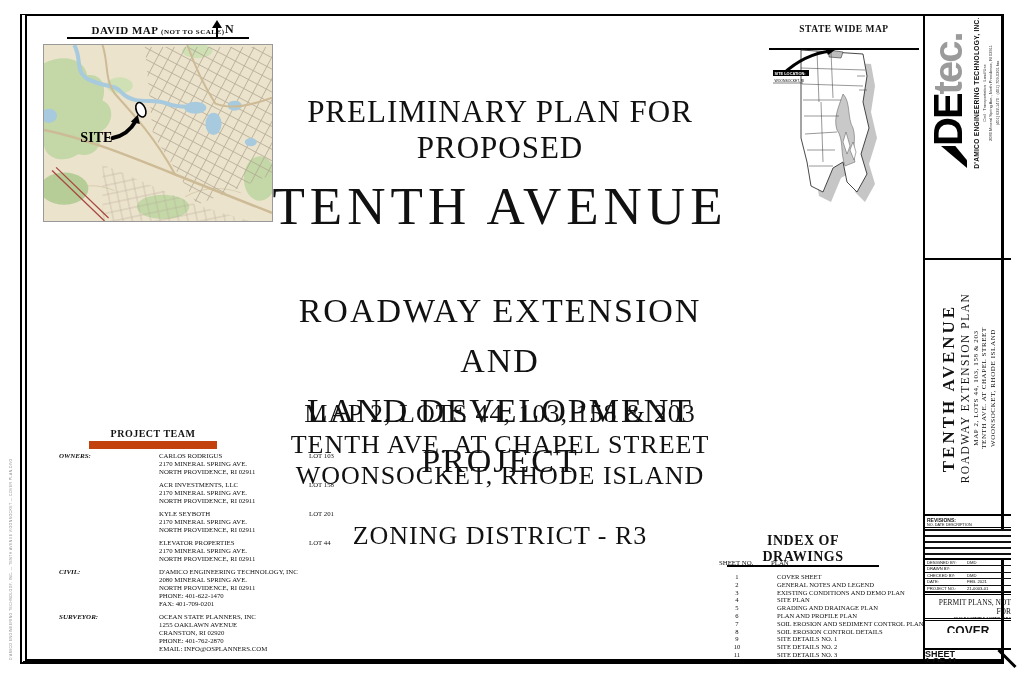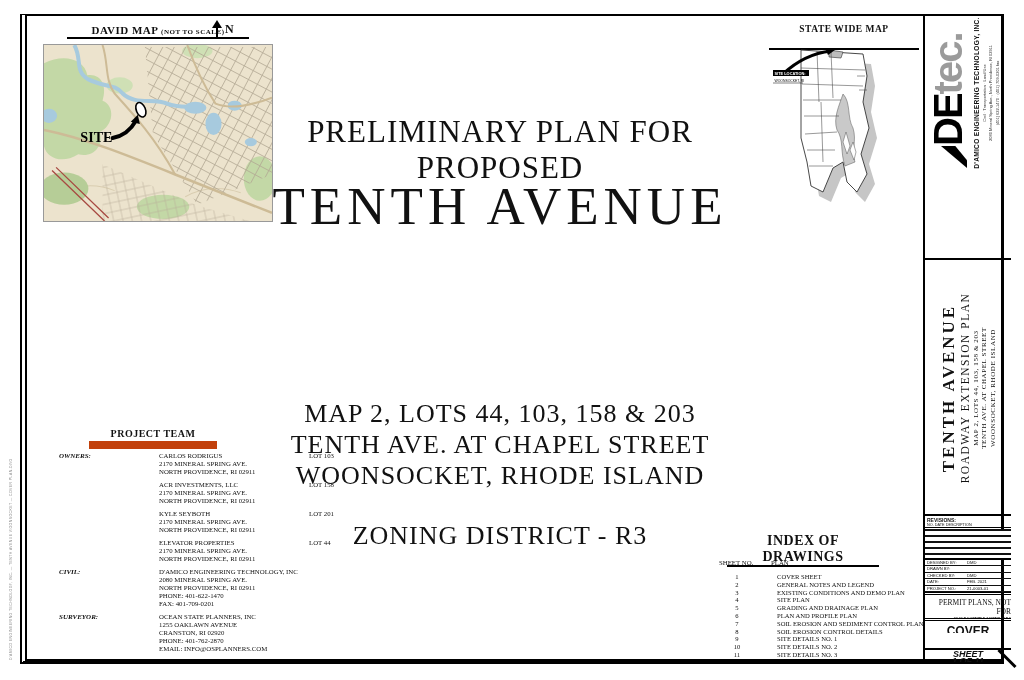--- a/index.html
+++ b/index.html
@@ -14,21 +14,21 @@
               font-size:3.5px;color:#888;letter-spacing:.4px;white-space:nowrap;font-family:"Liberation Sans",sans-serif;}
   
   .map-hdr{font-weight:bold;border-bottom:2px solid #000;text-align:center;letter-spacing:.5px;}
   #locus-hdr{left:40px;top:8px;width:182px;font-size:11px;padding-bottom:1px;}
   #locus-hdr .small{font-size:7px;font-weight:bold;}
   #north{left:182px;top:4px;width:30px;height:20px;}
   #north .n{position:absolute;left:16px;top:2px;font-size:12px;font-weight:bold;}
   #locus-map{left:16px;top:28px;width:228px;height:176px;border:1px solid #999;}
   
   .ctr{text-align:center;left:238px;width:470px;}
-  #t1{top:78px;font-size:31px;line-height:36px;letter-spacing:1px;margin-top:20px;}
+  #t1{top:78px;font-size:31px;line-height:36px;letter-spacing:1px;}
   #t2{top:160px;font-size:53px;letter-spacing:5px;}
   #t3{top:270px;font-size:34px;line-height:50px;letter-spacing:2px;}
   #t4{top:382px;font-size:26px;line-height:31px;letter-spacing:1px;}
   #t5{top:505px;font-size:26px;letter-spacing:1px;}
   
   #state-hdr{left:742px;top:8px;width:150px;font-size:9.5px;padding-bottom:14px;}
   #state-map{left:746px;top:26px;width:152px;height:164px;}
   
   #pt-hdr{left:62px;top:412px;width:128px;font-size:10px;font-weight:bold;border-bottom:8px solid #c2410c;
           text-align:center;padding-bottom:2px;letter-spacing:.5px;}
@@ -92,21 +92,21 @@
   .tiny-hd{font-family:"Liberation Sans",sans-serif;font-size:5px;font-weight:bold;padding:1px 2px 0 2px;}
   .tiny-cols{font-family:"Liberation Sans",sans-serif;font-size:3.8px;padding:0 2px;border-bottom:1px solid #000;}
   .rev-stripes{margin-top:1px;height:30px;background:repeating-linear-gradient(#111 0 2.2px,#fff 2.2px 6px);}
   .info-row{display:flex;font-family:"Liberation Sans",sans-serif;font-size:4.2px;line-height:5.4px;
             border-bottom:1px solid #111;padding:0 2px;}
   .info-row span:first-child{width:40px;}
   #sec-permit{font-size:7.5px;text-align:right;line-height:9px;padding-top:3px;border-top:3px double #000;}
   #sec-cover{font-family:"Liberation Sans",sans-serif;font-weight:bold;font-size:12px;line-height:12px;
              text-align:center;padding-top:4px;border-top:3px double #000;}
   #sec-sheet{font-family:"Liberation Sans",sans-serif;font-weight:bold;font-size:9px;line-height:7px;
-             text-align:center;padding-top:1px;font-style:italic;}
+             padding-top:1px;}
 </style>
 </head>
 <body>
 
 <div id="plot-stamp" class="rot">D'AMICO ENGINEERING TECHNOLOGY, INC. — TENTH AVENUE WOONSOCKET — COVER PLAN.DWG</div>
 
 <div id="sheet">
 
   <div id="locus-hdr" class="abs map-hdr">
     <span>DAVID MAP</span>
@@ -152,20 +152,24 @@
     <path d="M68,92 C78,90 86,84 91,75" stroke="#000" stroke-width="4" fill="none" stroke-linecap="round"></path>
     <polygon points="93,69 86,76 95,78" fill="#000"></polygon>
     <text x="36" y="96" font-size="14" font-weight="bold" font-family="Liberation Serif, serif">SITE</text>
   </svg>
 
   <div id="t1" class="abs ctr">
     <div>PRELIMINARY PLAN FOR</div>
     <div>PROPOSED</div>
   </div>
   <div id="t2" class="abs ctr">TENTH AVENUE</div>
+  <div id="t3" class="abs ctr">
+    <div>ROADWAY EXTENSION AND</div>
+    <div>LAND DEVELOPMENT PROJECT</div>
+  </div>
   <div id="t4" class="abs ctr">
     <div>MAP 2, LOTS 44, 103, 158 &amp; 203</div>
     <div>TENTH AVE. AT CHAPEL STREET</div>
     <div>WOONSOCKET, RHODE ISLAND</div>
   </div>
   <div id="t5" class="abs ctr">ZONING DISTRICT - R3</div>
 
   <div id="state-hdr" class="abs map-hdr">STATE WIDE MAP</div>
   <svg id="state-map" class="abs" viewBox="0 0 152 164">
     <path d="M36,18 L98,22 L102,44 L98,70 L104,96 L96,122 L102,142 L92,160 L82,150 L78,130 L68,136 L58,160 L46,154 L42,130 L36,106 Z" fill="#c6c6c6"></path>

